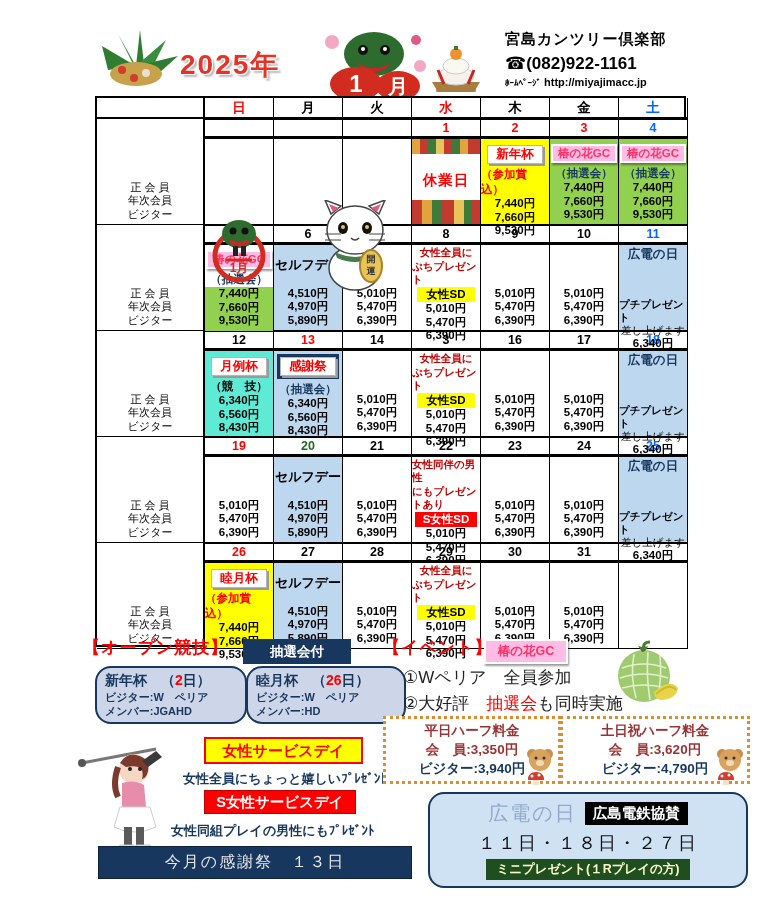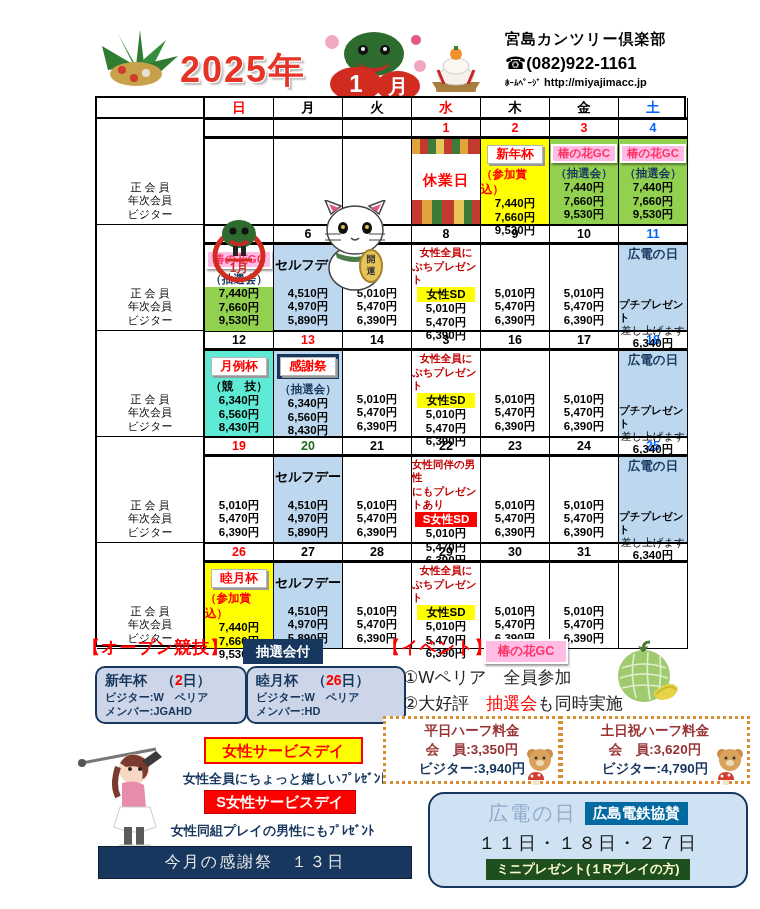--- a/index.html
+++ b/index.html
@@ -1,20 +1,20 @@
 <!DOCTYPE html>
 <html><head>
 <meta charset="utf-8">
 <style>
   html,body{margin:0;padding:0;}
   body{font-family:"Liberation Sans","DejaVu Sans",sans-serif;background:#fff;}
   .page{position:relative;width:760px;height:909px;background:#fff;overflow:hidden;}
 
   
-  .hdr-year{position:absolute;left:180px;top:46px;font-size:36px;font-weight:bold;color:#e63327;
+  .hdr-year{position:absolute;left:180px;top:46px;font-size:28px;font-weight:bold;color:#e63327;
     text-shadow:-1px -1px 0 #fff,1px -1px 0 #fff,-1px 1px 0 #fff,1px 1px 0 #fff,3px 3px 2px #bbb;letter-spacing:2px;}
   .hdr-right{position:absolute;left:505px;top:30px;width:245px;color:#000;}
   .hdr-club{font-size:15px;font-weight:bold;letter-spacing:1px;}
   .hdr-tel{font-size:17px;font-weight:bold;margin-top:4px;}
   .hdr-home{font-size:11px;font-weight:bold;margin-top:2px;}
   .hdr-home .hp{font-size:9px;}
 
   
   .cal{position:absolute;left:95px;top:96px;width:591px;height:551px;display:grid;
        grid-template-columns:108px repeat(7,69px);grid-template-rows:21px repeat(5,20px 86px);
@@ -50,21 +50,21 @@
      linear-gradient(90deg,#e1a33b 0 8px,#c23b2e 8px 16px,#3e7a3a 16px 24px,#e8c558 24px 32px,#c23b2e 32px 40px,#3e7a3a 40px 48px,#e1a33b 48px 56px,#c23b2e 56px 69px);
      background-size:100% 15px;background-repeat:no-repeat;}
   .closed-cell::after{content:"";position:absolute;left:0;bottom:0;width:100%;height:24px;
      background:linear-gradient(90deg,#c23b2e 0 10px,#e1a33b 10px 20px,#3e7a3a 20px 30px,#c23b2e 30px 42px,#e8c558 42px 52px,#3e7a3a 52px 60px,#c23b2e 60px 69px);}
   .closed-txt{position:relative;margin-top:32px;color:#ff0000;font-weight:bold;font-size:14.5px;letter-spacing:1px;z-index:2;}
 
   
   .abs{position:absolute;}
   .sec-title{font-size:17px;font-weight:bold;color:#ff0000;letter-spacing:1px;}
   .tag-navy{background:#17375e;color:#fff;font-size:13.5px;font-weight:bold;text-align:center;line-height:25px;}
-  .open-box{background:#ccd6e8;border:2px solid #17375e;border-radius:10px;padding:4px 8px;color:#17375e;}
+  .open-box{background:#ccd6e8;border:2px solid #17375e;border-radius:16px;padding:4px 8px;color:#17375e;}
   .open-box .ob-t{font-size:14px;font-weight:bold;white-space:nowrap;}
   .open-box .ob-t .red{color:#ff0000;}
   .open-box .ob-l{font-size:11px;font-weight:bold;line-height:14px;white-space:nowrap;}
   .ylw-banner{background:#ffff00;border:2px solid #ff0000;color:#ff0000;font-weight:bold;font-size:15px;
     text-align:center;line-height:23px;}
   .red-banner{background:#ff0000;border:1px solid #c00000;color:#fff;font-weight:bold;font-size:14.5px;
     text-align:center;line-height:22px;}
   .navy-note{color:#17365d;font-weight:bold;font-size:13px;white-space:nowrap;}
   .kansha-banner{background:#17375e;border:1px solid #0d2238;color:#e8e8e8;font-size:16px;
     text-align:center;line-height:29px;letter-spacing:2px;}
@@ -72,21 +72,21 @@
   .ev-line .red{color:#ff0000;}
   .pink-btn{background:#ffbce4;border:2px solid #fff;box-shadow:1px 2px 2px rgba(0,0,0,.4);
     color:#ff3366;font-weight:bold;font-size:12.5px;text-align:center;line-height:20px;}
   .price-box{background:#fff;border:3px dotted #d98e32;padding:3px 6px;text-align:center;}
   .price-box .pb-t{color:#993333;font-weight:bold;font-size:13.5px;line-height:18px;white-space:nowrap;}
   .price-box .pb-m{color:#993333;font-weight:bold;font-size:13.5px;line-height:19px;white-space:nowrap;}
   .price-box .pb-v{color:#17365d;font-weight:bold;font-size:13.5px;line-height:19px;white-space:nowrap;}
   .hiroden{background:#cfe2f3;border:2.5px solid #17375e;border-radius:16px;padding:6px 10px;text-align:center;}
   .hd-row1{display:flex;justify-content:center;align-items:center;gap:8px;}
   .hd-name{color:#93a9cc;font-size:20px;letter-spacing:2px;}
-  .hd-sponsor{background:#0369a1;color:#fff;font-weight:bold;font-size:14.5px;padding:2px 8px;}
+  .hd-sponsor{background:#000000;color:#fff;font-weight:bold;font-size:14.5px;padding:2px 8px;}
   .hd-dates{color:#111;font-size:18px;letter-spacing:2px;margin-top:4px;}
   .hd-present{display:inline-block;background:#1f4e1f;color:#ffffcc;font-weight:bold;font-size:12.5px;
     padding:2px 10px;margin-top:4px;}
 </style>
 </head>
 <body>
 
 <div class="page">
 
   <svg class="abs" style="left:88px;top:26px" width="96" height="64" viewBox="0 0 96 64">
@@ -548,21 +548,21 @@
     <circle cx="72" cy="27" r="2" fill="#e8c558"></circle>
     <path d="M56 38 Q60 42 64 38" stroke="#444" stroke-width="1.5" fill="none"></path>
     <path d="M30 34 H46 M30 40 H46 M74 34 H90 M74 40 H90" stroke="#444" stroke-width="1"></path>
     <path d="M40 52 Q60 62 80 52 L78 58 Q60 66 42 58 Z" fill="#4a7a4a"></path>
     <ellipse cx="76" cy="66" rx="11" ry="16" fill="#e8c558" stroke="#a8842b" stroke-width="2"></ellipse>
     <text x="76" y="62" font-size="9" font-weight="bold" fill="#333" text-anchor="middle">開</text>
     <text x="76" y="74" font-size="9" font-weight="bold" fill="#333" text-anchor="middle">運</text>
   </svg>
 
   <div class="abs sec-title" style="left:83px;top:636px">【オープン競技】</div>
-  <div class="abs tag-navy" style="left:243px;top:639px;width:80px;height:25px">抽選会付</div>
+  <div class="abs tag-navy" style="left:243px;top:639px;width:108px;height:25px">抽選会付</div>
 
   <div class="abs open-box" style="left:95px;top:666px;width:132px">
     <div class="ob-t"><span>新年杯</span>　<span>（</span><span class="red">2</span><span>日）</span></div>
     <div class="ob-l">ビジター:W　ペリア</div>
     <div class="ob-l">メンバー:JGAHD</div>
   </div>
 
   <div class="abs open-box" style="left:246px;top:666px;width:140px">
     <div class="ob-t"><span>睦月杯</span>　<span>（</span><span class="red">26</span><span>日）</span></div>
     <div class="ob-l">ビジター:W　ペリア</div>

